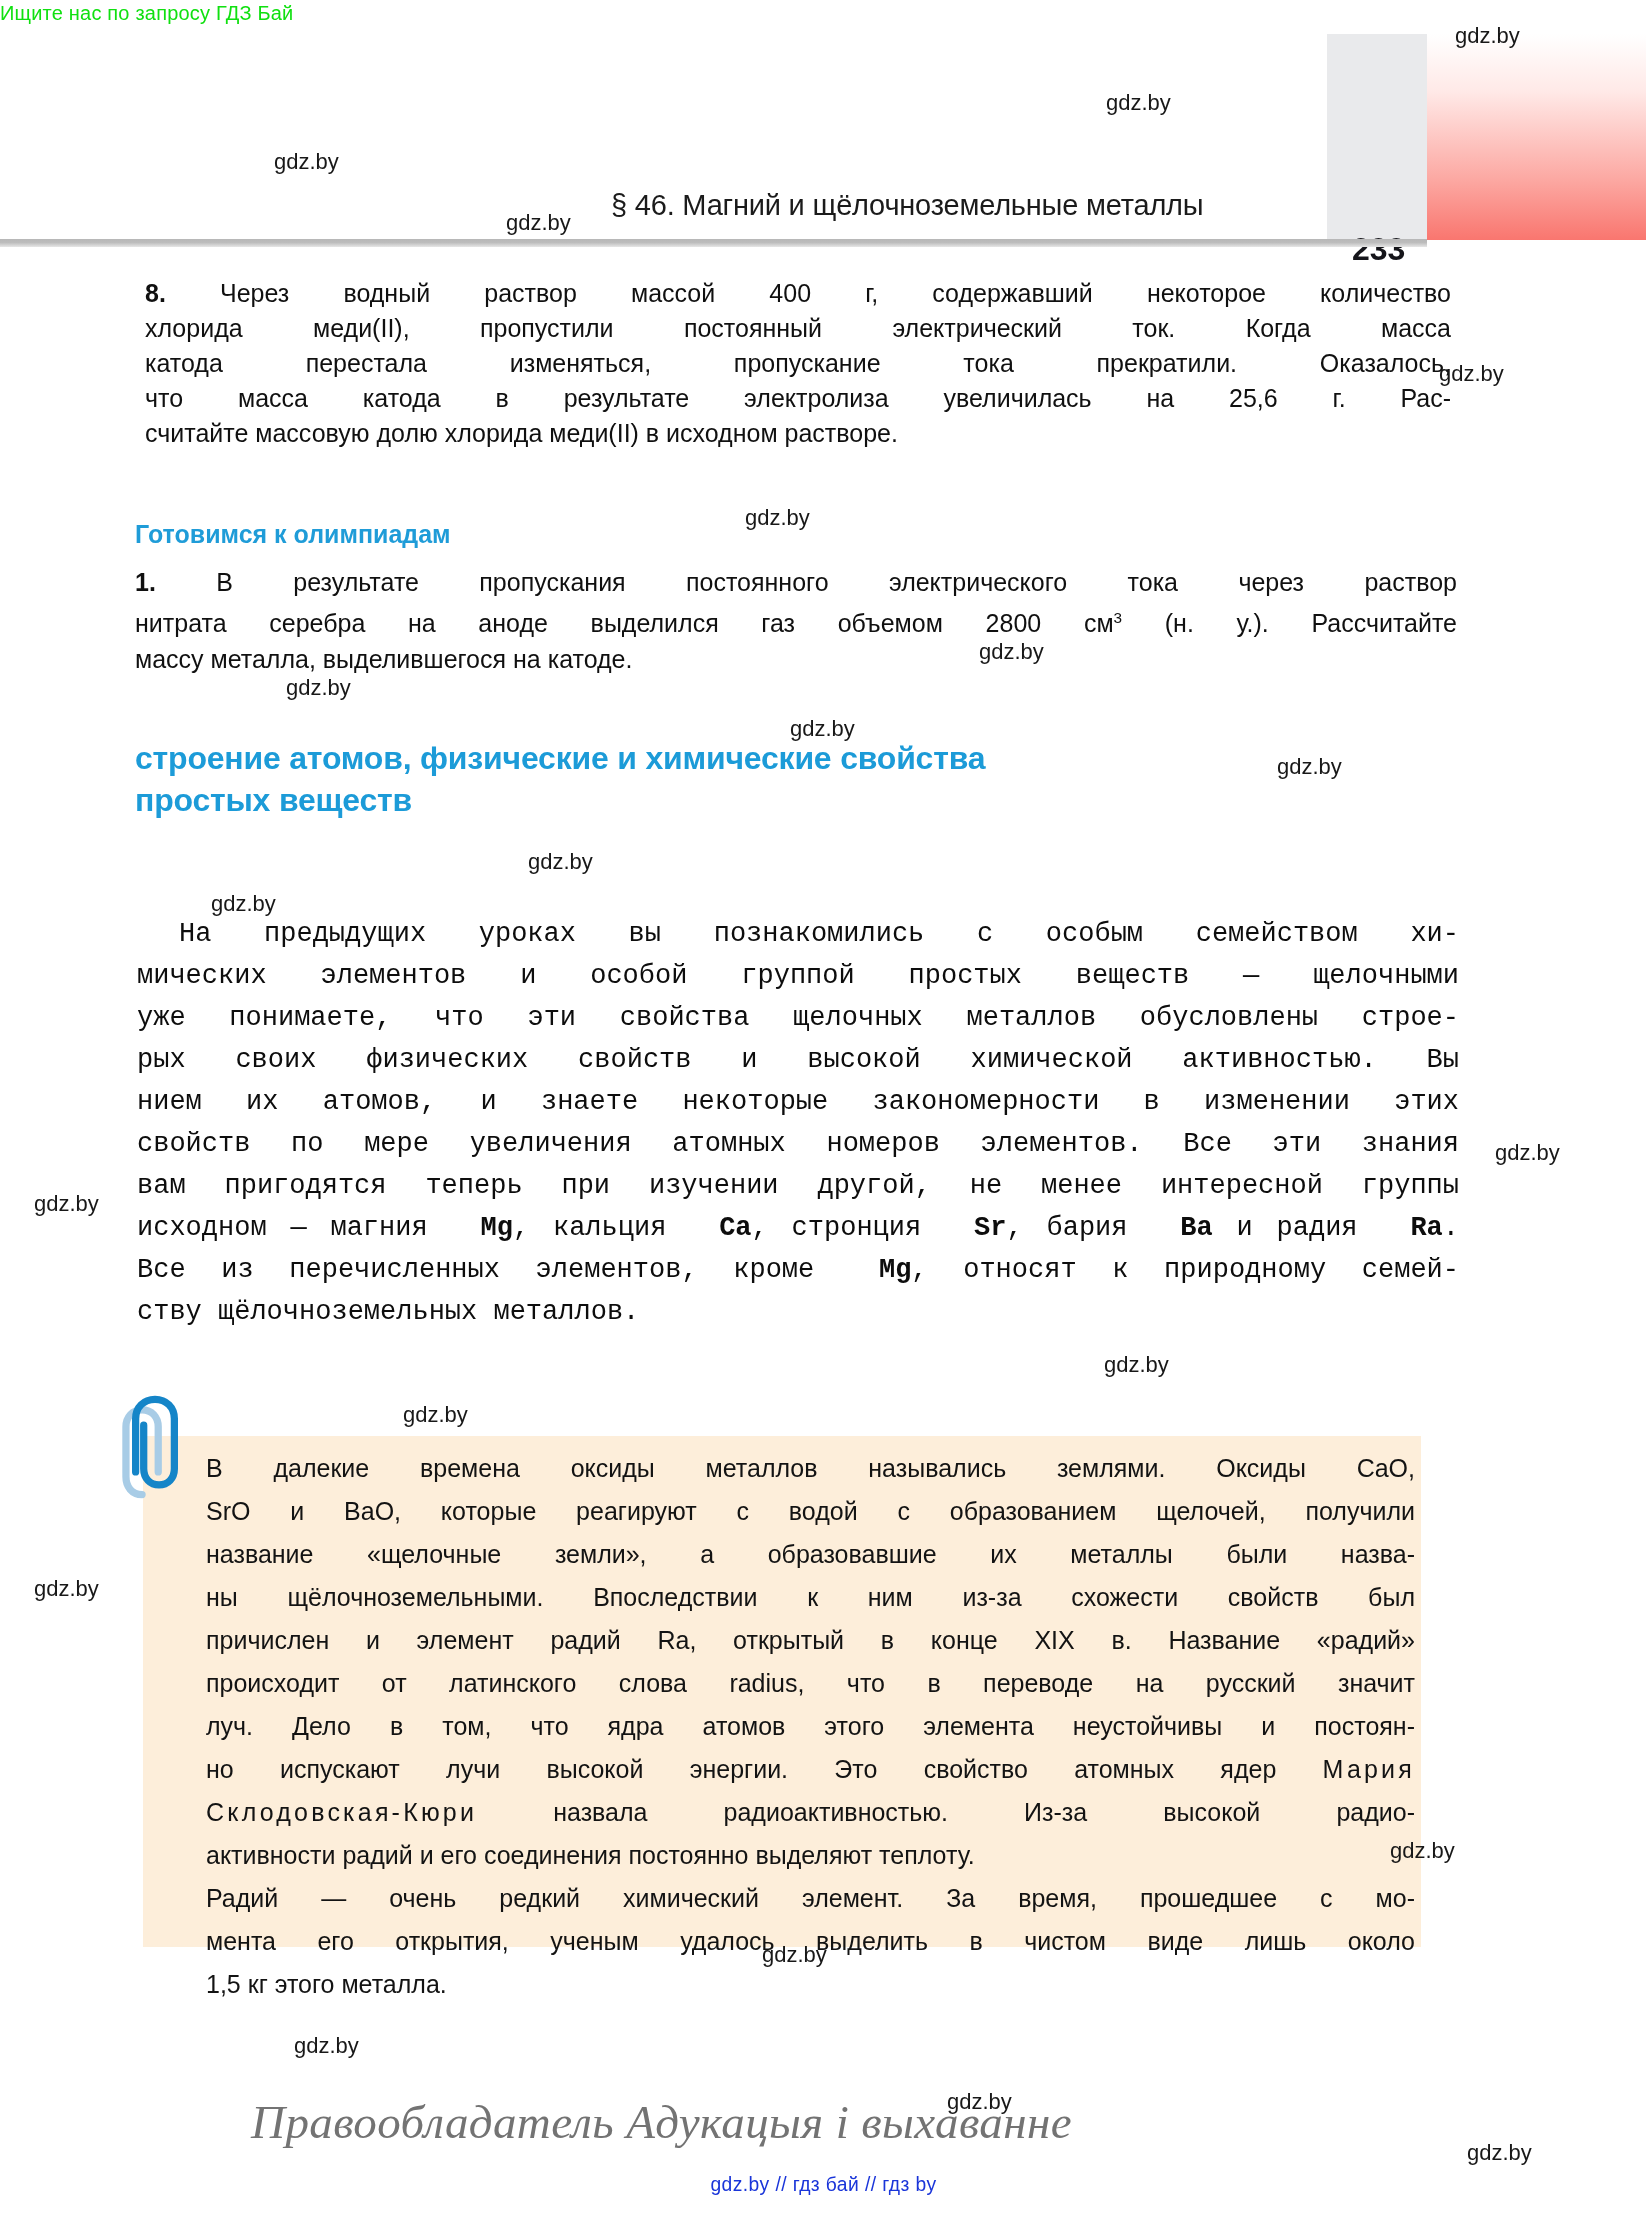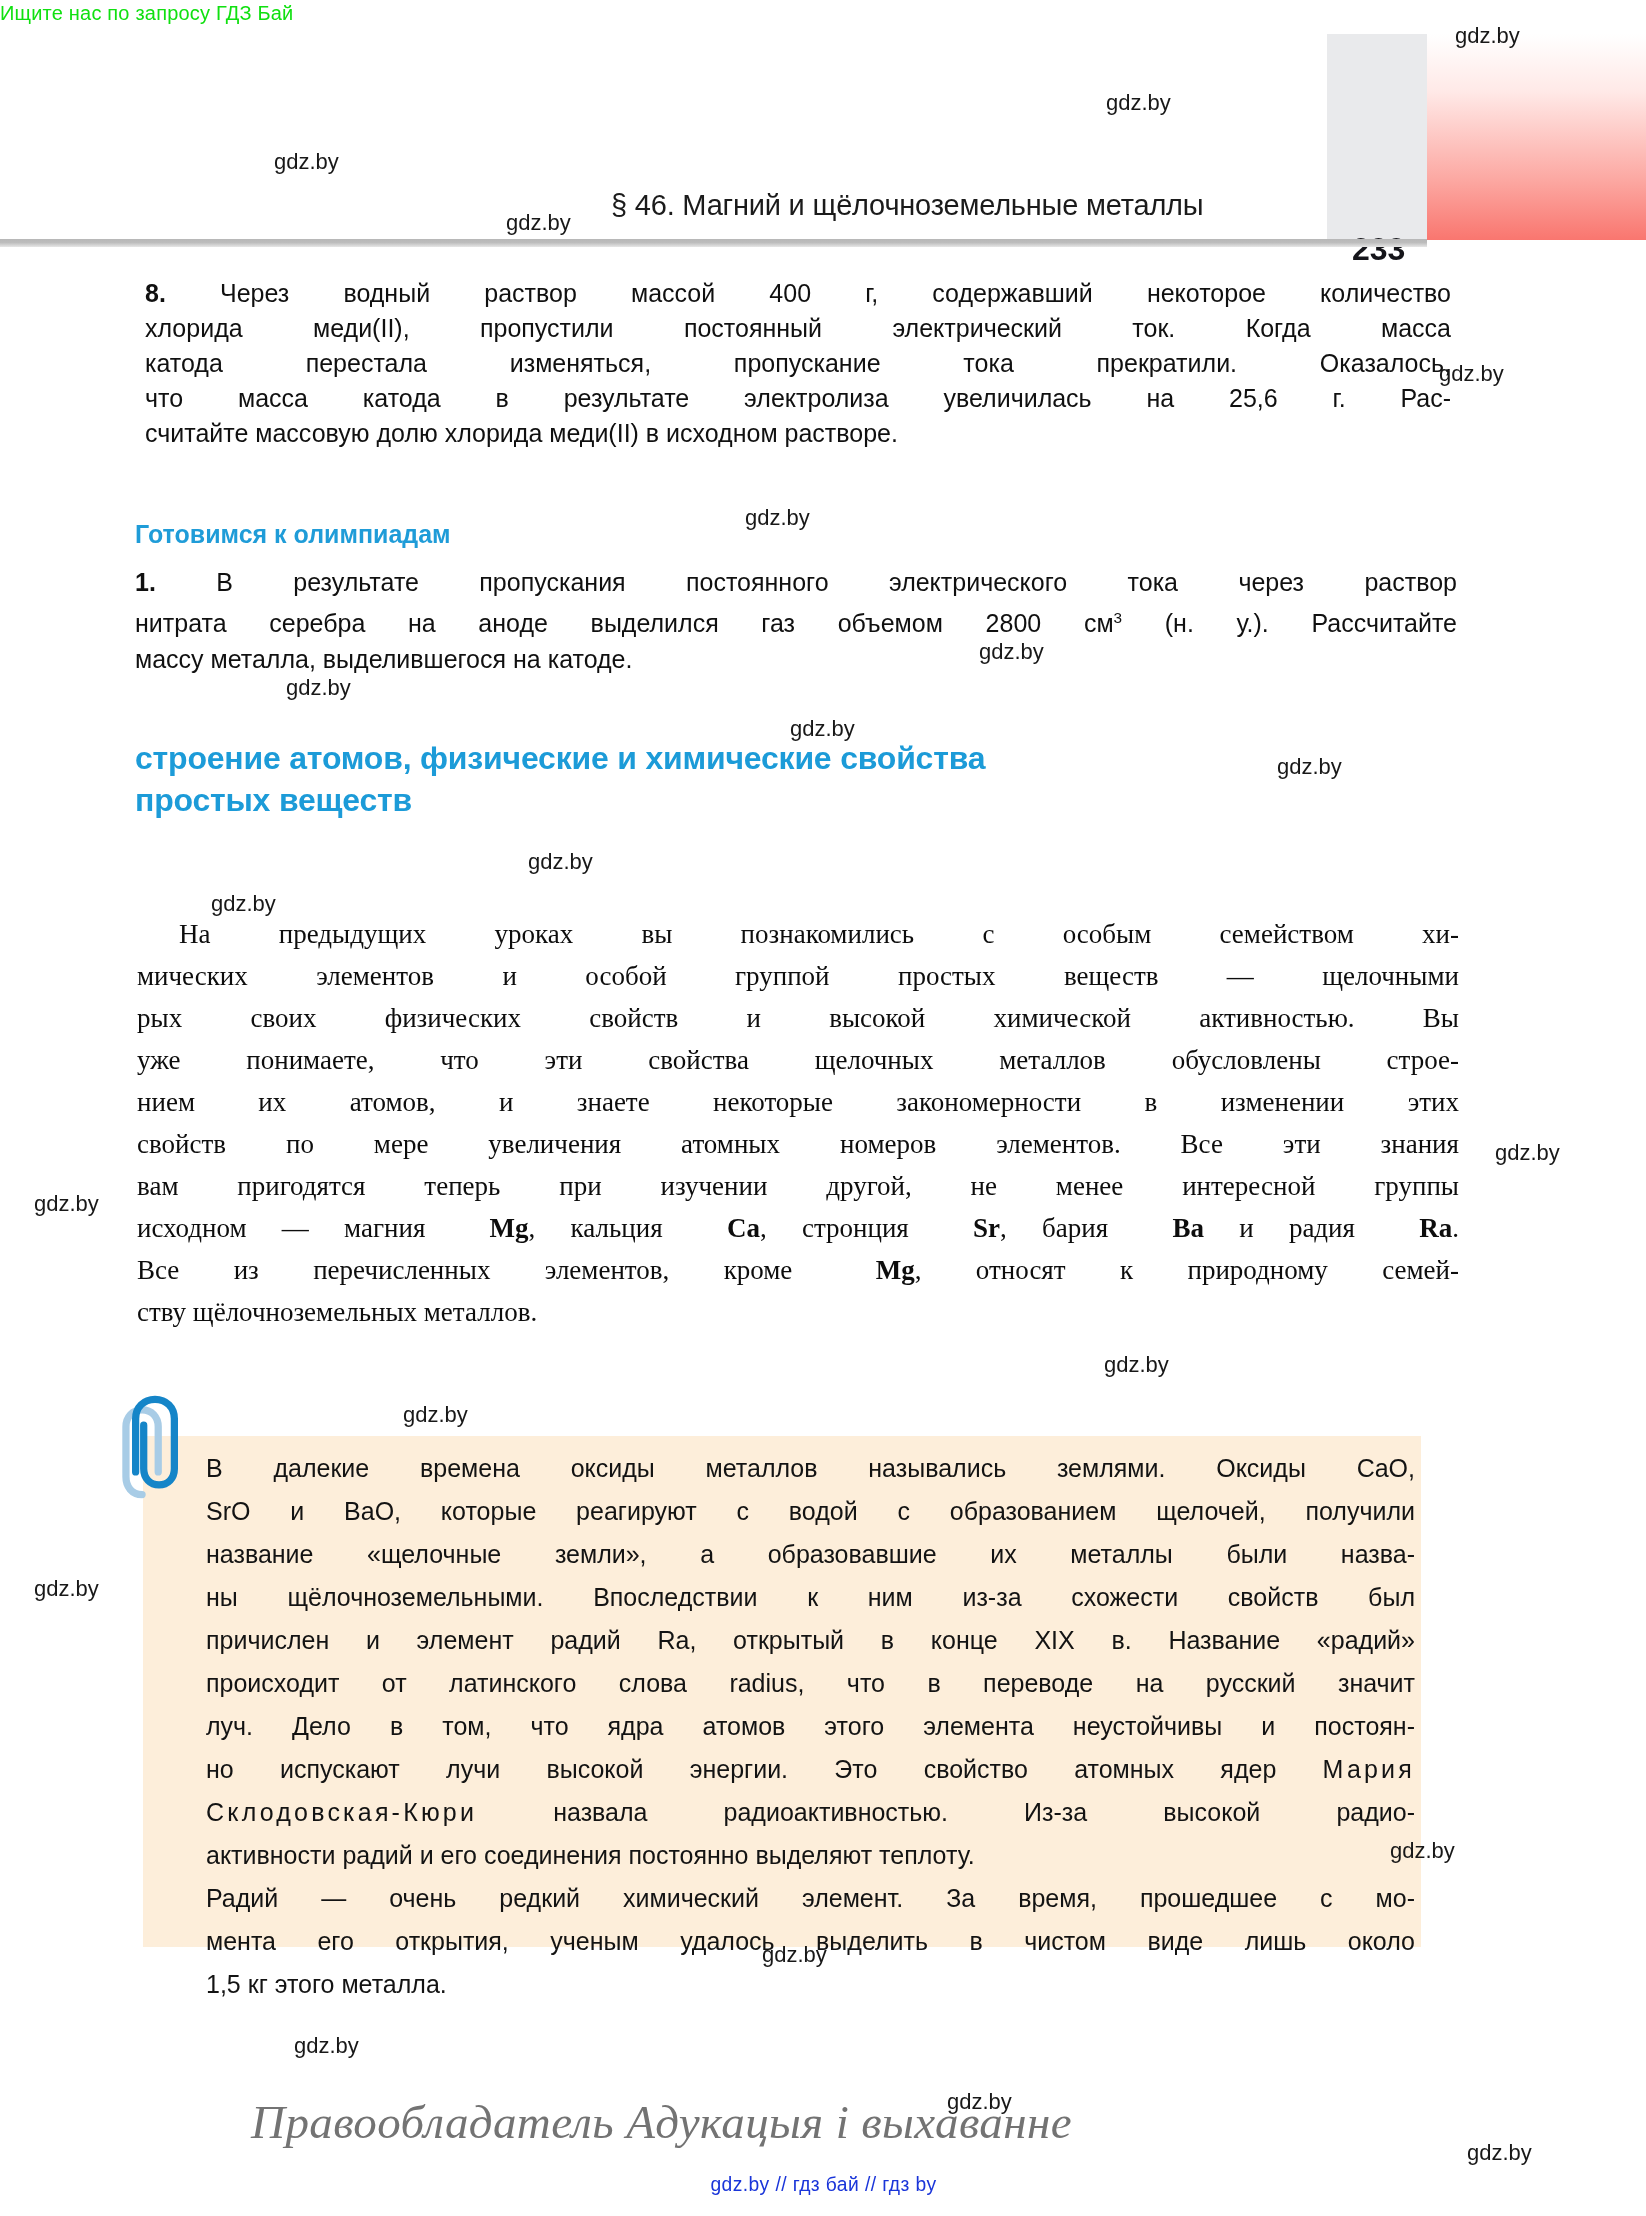--- a/index.html
+++ b/index.html
@@ -141,21 +141,21 @@
     letter-spacing: -0.2px;
   }
   .section-heading span { display: block; white-space: nowrap; }
 
   
   .body-text {
     position: absolute;
     left: 137px;
     top: 913px;
     width: 1322px;
-    font-family: Liberation Serif, serif;
+    font-family: Liberation Mono, monospace;
     font-size: 27px;
     color: #0d0d0d;
     line-height: 42px;
   }
   .body-text .ln {
     display: block;
     text-align: justify;
     text-align-last: justify;
     white-space: normal;
   }
@@ -265,22 +265,22 @@
 </div>
 
 <div class="section-heading">
   <span>строение атомов, физические и химические свойства</span>
   <span>простых веществ</span>
 </div>
 
 <div class="body-text">
   <span class="ln" style="text-indent:42px;">На предыдущих уроках вы познакомились с особым семейством хи-</span>
   <span class="ln">мических элементов и особой группой простых веществ — щелочными</span>
+  <span class="ln">уже понимаете, что эти свойства щелочных металлов обусловлены строе-</span>
   <span class="ln">рых своих физических свойств и высокой химической активностью. Вы</span>
-  <span class="ln">уже понимаете, что эти свойства щелочных металлов обусловлены строе-</span>
   <span class="ln">нием их атомов, и знаете некоторые закономерности в изменении этих</span>
   <span class="ln">свойств по мере увеличения атомных номеров элементов. Все эти знания</span>
   <span class="ln">вам пригодятся теперь при изучении другой, не менее интересной группы</span>
   <span class="ln"><span>исходном — магния </span><b>Mg</b><span>, кальция </span><b>Ca</b><span>, стронция </span><b>Sr</b><span>, бария </span><b>Ba</b><span> и радия </span><b>Ra</b><span>.</span></span>
   <span class="ln"><span>Все из перечисленных элементов, кроме </span><b>Mg</b><span>, относят к природному семей-</span></span>
   <span class="ln last">ству щёлочноземельных металлов.</span>
 </div>
 
 <div class="note-box"></div>
 

